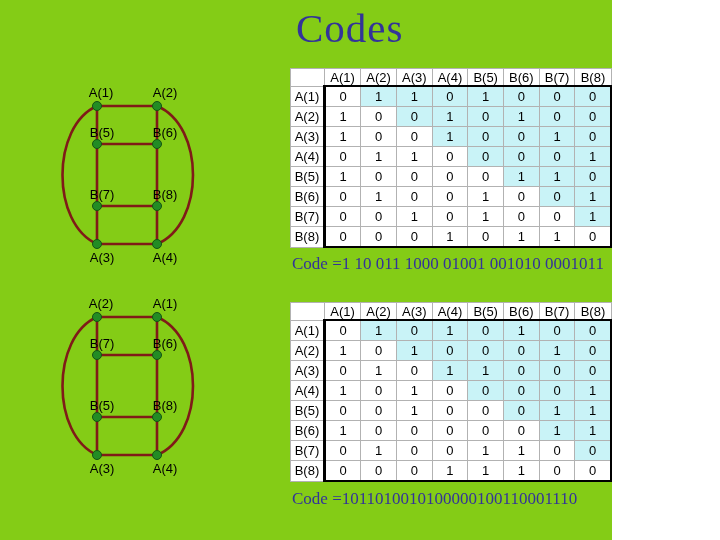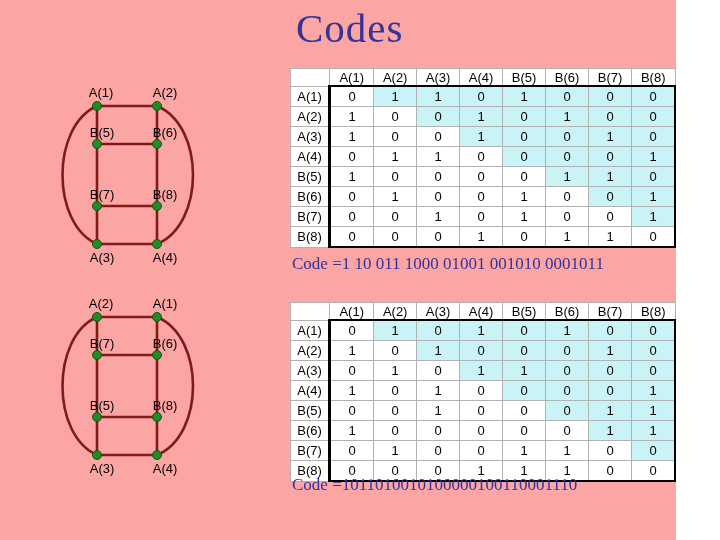--- a/index.html
+++ b/index.html
@@ -3,21 +3,21 @@
 <meta charset="utf-8">
 <style>
   :root{
     --accent:#333399;
     --hl:#c9f3f7;
     --edge:#7f1b18;
     --node:#228c24;
   }
   html,body{margin:0;padding:0;background:#ffffff;}
   .slide{
-    position:relative;width:676px;height:540px;background:#fca5a5;overflow:hidden;
+    position:relative;width:612px;height:540px;background:#84cc16;overflow:hidden;
     font-family:"Liberation Sans",sans-serif;
   }
   .slide-title{
     position:absolute;left:296px;top:4px;margin:0;
     font-family:"Liberation Serif",serif;font-weight:normal;
     font-size:41px;color:var(--accent);letter-spacing:1px;
   }
   .graph{position:absolute;width:215px;height:200px;}
   .graph-1{left:45px;top:76px;}
   .graph-2{left:45px;top:287px;}
@@ -42,21 +42,21 @@
   .matrix-table td.hl{background:var(--hl);}
   .matrix-table td.dl{border-left:3px solid #000;}
   .matrix-table td.dt{border-top:2px solid #000;}
   .matrix-table td.db{border-bottom:2px solid #000;}
   .matrix-table td.dr{border-right:2px solid #000;}
   .code-line{
     position:absolute;font-family:"Liberation Serif",serif;font-weight:normal;
     font-size:17px;color:var(--accent);white-space:nowrap;
   }
   .code-1{left:292px;top:254px;}
-  .code-2{left:292px;top:475px;text-align:right;}
+  .code-2{left:292px;top:489px;text-align:right;}
 </style>
 </head>
 <body>
 
 <div class="slide">
 
   <h1 class="slide-title">Codes</h1>
 
   <svg class="graph graph-1" viewBox="0 0 215 200">
     <path class="edge" d="M52,30 C6,50 6,148 52,168"></path>

